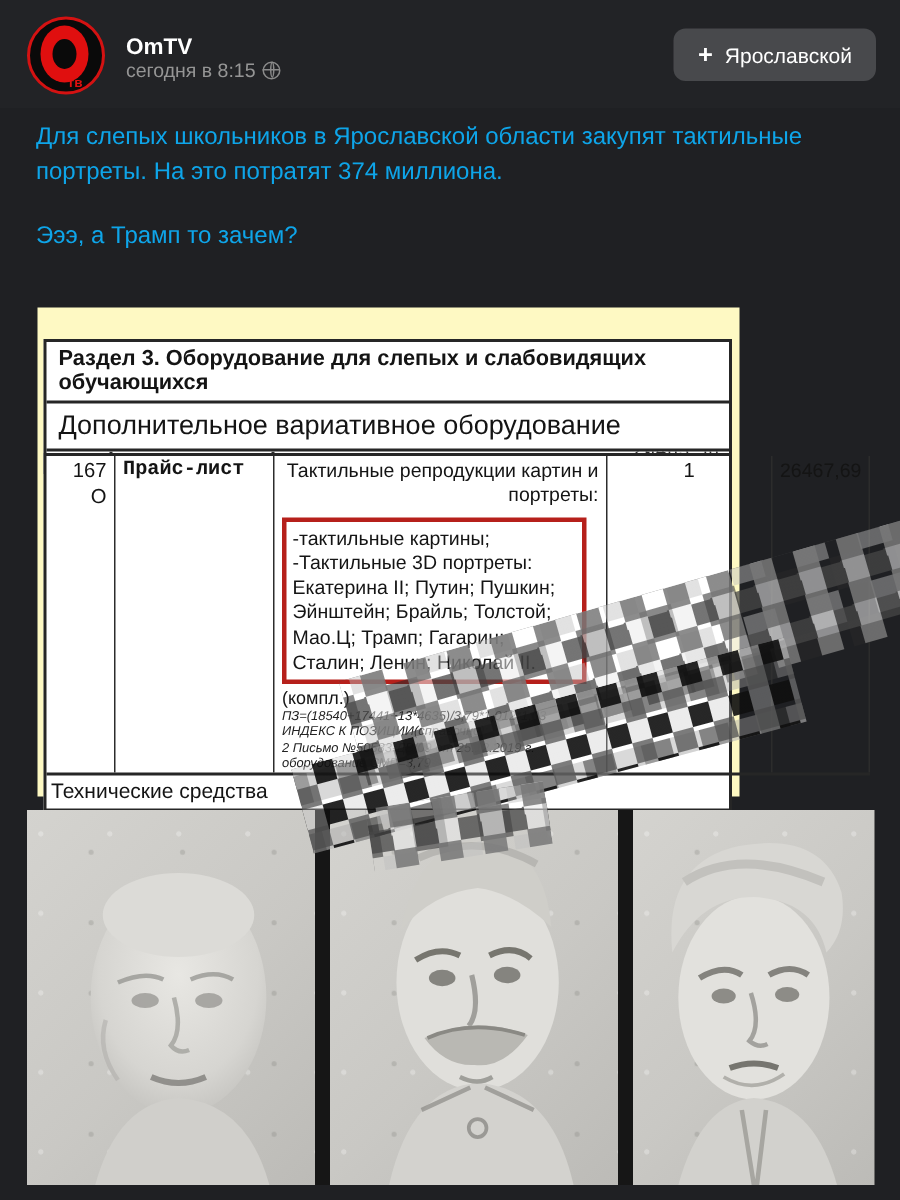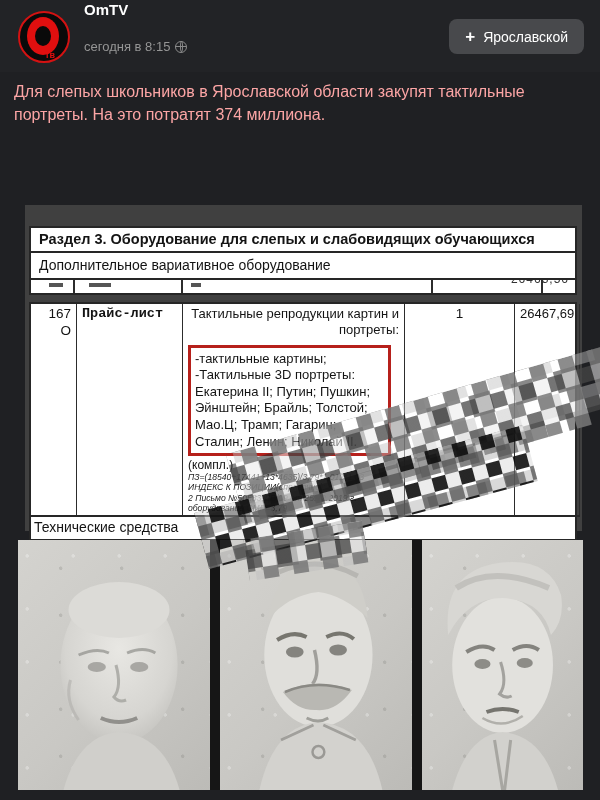--- a/index.html
+++ b/index.html
@@ -9,40 +9,40 @@
   
   .post-header{position:absolute;top:0;left:0;right:0;height:72px;background:#222326;}
   .avatar{position:absolute;left:18px;top:11px;width:52px;height:52px;border-radius:50%;
           background:#0a0a0a;border:2px solid #d41212;box-sizing:border-box;cursor:pointer;}
   .avatar .o-ring{position:absolute;left:7px;top:4px;width:32px;height:38px;border-radius:50%;
           background:#e00f0f;}
   .avatar .o-hole{position:absolute;left:15px;top:13px;width:16px;height:20px;border-radius:50%;
           background:#0a0a0a;}
   .avatar .avatar-sub{position:absolute;right:13px;bottom:1px;color:#e00f0f;
           font-family:Liberation Sans, sans-serif;font-size:9px;font-weight:bold;}
-  .channel-name{position:absolute;left:84px;top:1px;color:#fff;font-size:15px;font-weight:bold;cursor:pointer;}
+  .channel-name{position:absolute;left:84px;top:23px;color:#fff;font-size:15px;font-weight:bold;cursor:pointer;}
   .timestamp{position:absolute;left:84px;top:39px;color:#959595;font-size:13px;display:flex;align-items:center;gap:5px;}
   .globe-icon{display:inline-block;width:12px;height:12px;border:1px solid #8a8a8a;border-radius:50%;position:relative;box-sizing:border-box;}
   .globe-icon:before{content:"";position:absolute;left:4px;top:-1px;width:3px;height:11px;border:1px solid #8a8a8a;border-radius:50%;box-sizing:border-box;}
   .globe-icon:after{content:"";position:absolute;left:-1px;top:4px;width:11px;height:2px;border-top:1px solid #8a8a8a;}
   .subscribe-btn{position:absolute;right:16px;top:19px;height:35px;padding:0 16px;background:#48494c;
           border:none;border-radius:8px;color:#fff;font-size:14px;font-family:"Liberation Sans",sans-serif;
           display:flex;align-items:center;gap:8px;cursor:pointer;}
   .plus-icon{font-size:17px;font-weight:bold;line-height:1;}
 
   
-  .post-text{position:absolute;left:14px;top:80px;width:566px;color:#fca5a5;font-size:16px;line-height:1.45;}
+  .post-text{position:absolute;left:24px;top:80px;width:566px;color:#0ea5e9;font-size:16px;line-height:1.45;}
   .post-text p{margin:0 0 20px 0;}
 
   
-  .doc{position:absolute;left:25px;top:205px;width:557px;height:326px;background:#404040;color:#141414;cursor:pointer;}
+  .doc{position:absolute;left:25px;top:205px;width:468px;height:326px;background:#fef9c3;color:#141414;cursor:pointer;}
   .doc *{box-sizing:border-box;}
   .tbl1{position:absolute;left:4px;right:5px;top:21px;border:2px solid #262626;background:#fff;}
   .tbl1 .r1{padding:3px 8px 4px;border-bottom:2px solid #262626;font-weight:bold;font-size:14.5px;}
-  .tbl1 .r2{padding:4px 8px 5px;border-bottom:2px solid #262626;font-size:14px;}
+  .tbl1 .r2{padding:4px 8px 5px;border-bottom:2px solid #262626;font-size:18px;}
   .tbl1 .r3{position:relative;height:13px;overflow:hidden;}
   .tbl1 .r3 .v{position:absolute;top:0;bottom:0;width:1.5px;background:#2c2c2c;}
   .clipped-price{position:absolute;right:6px;top:-8px;font-size:12px;color:#333;letter-spacing:1px;}
   .clipped-dash{position:absolute;top:3px;height:4px;background:#555;}
 
   .tbl2{position:absolute;left:4px;right:5px;top:97px;border:2px solid #262626;background:#fff;
         display:grid;grid-template-columns:46px 106px 222px 110px 1fr;}
   .cell{border-right:1.5px solid #2c2c2c;padding:2px 5px;font-size:13.5px;}
   .cell:last-child,.cell.no-r{border-right:none;}
   .cell.num{text-align:right;font-size:13.5px;line-height:1.25;}
@@ -98,20 +98,21 @@
       <span class="globe-icon"></span>
     </div>
     <button class="subscribe-btn">
       <span class="plus-icon">+</span>
       <span>Ярославской</span>
     </button>
   </div>
 
   <div class="post-text">
     <p>Для слепых школьников в Ярославской области закупят тактильные портреты. На это потратят 374 миллиона.</p>
+    <p>Эээ, а Трамп то зачем?</p>
   </div>
 
   <div class="doc">
     <div class="tbl1">
       <div class="r1">Раздел 3. Оборудование для слепых и слабовидящих обучающихся</div>
       <div class="r2">Дополнительное вариативное оборудование</div>
       <div class="r3">
         <div class="v" style="left:42px;"></div>
         <div class="v" style="left:150px;"></div>
         <div class="v" style="left:400px;"></div>

